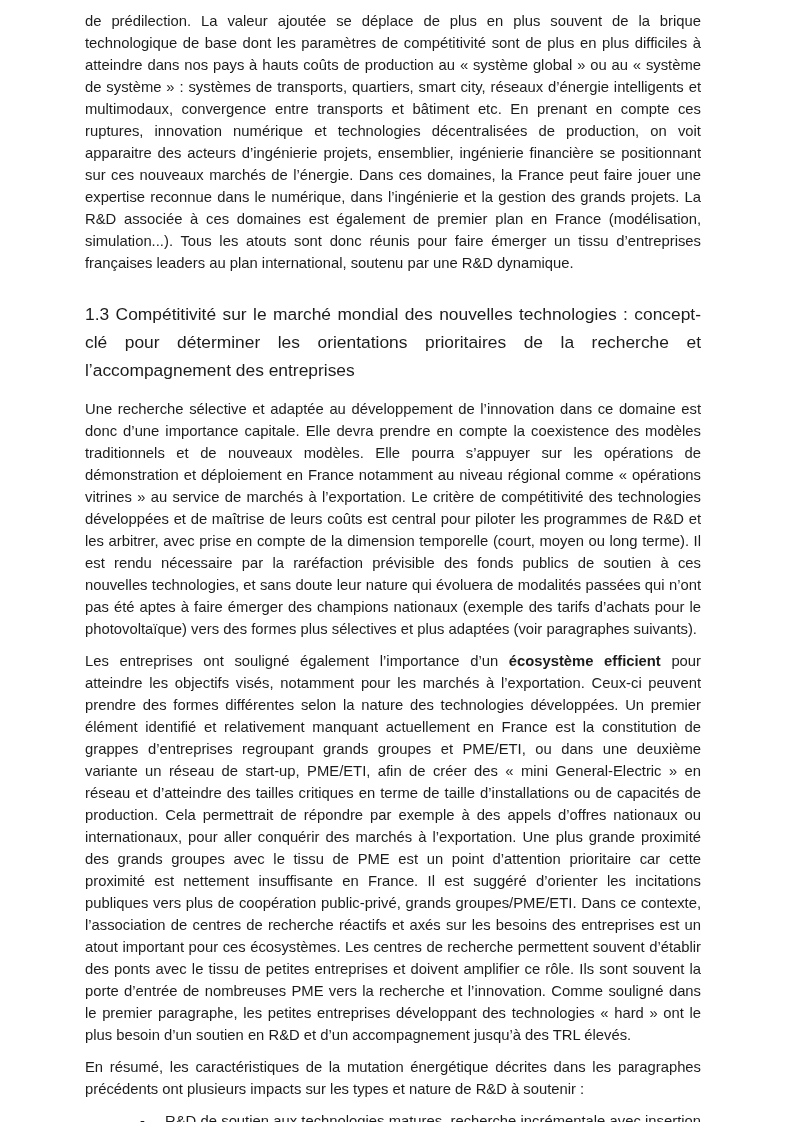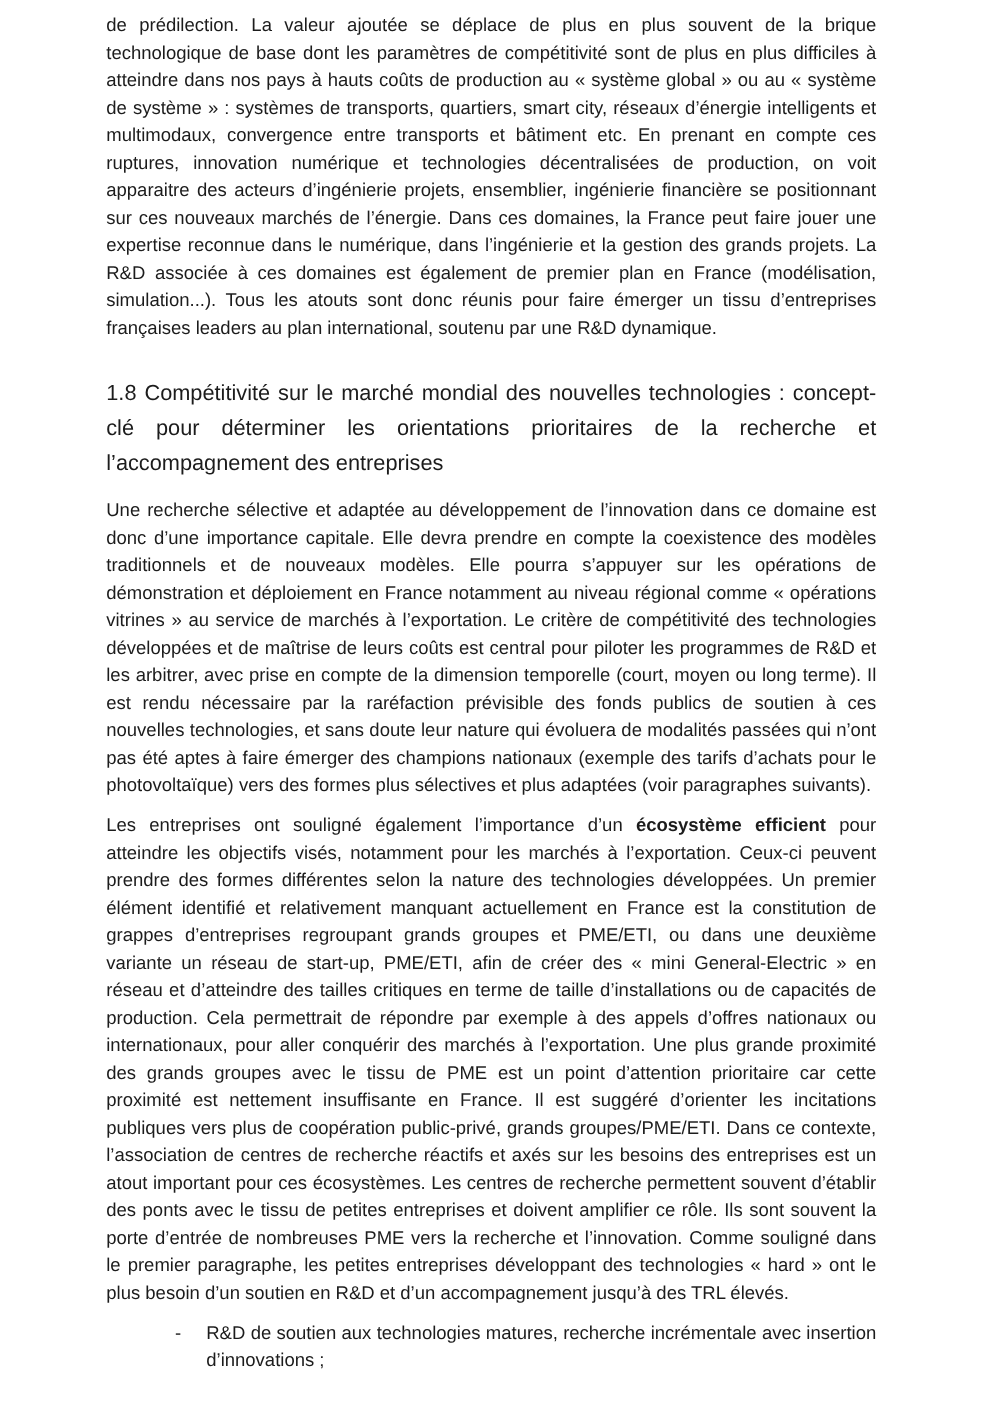--- a/index.html
+++ b/index.html
@@ -49,26 +49,27 @@
     top: 0;
   }
 </style>
 </head>
 <body>
 
 <div class="page">
 
   <p class="para">de prédilection.  La valeur ajoutée se déplace de plus en plus souvent de la brique technologique de base dont les paramètres de compétitivité sont de plus en plus difficiles à atteindre dans nos pays à hauts coûts de production au « système global » ou au « système de système » : systèmes de transports, quartiers, smart city, réseaux d’énergie intelligents et multimodaux, convergence entre transports et bâtiment etc. En prenant en compte ces ruptures, innovation numérique et technologies décentralisées de production, on voit apparaitre des acteurs d’ingénierie projets, ensemblier, ingénierie financière se positionnant sur ces nouveaux marchés de l’énergie. Dans ces domaines, la France peut faire jouer une expertise reconnue dans le numérique, dans l’ingénierie et la gestion des grands projets. La R&amp;D associée à ces domaines est également de premier plan en France (modélisation, simulation...). Tous les atouts sont donc réunis pour faire émerger un tissu d’entreprises françaises leaders au plan international, soutenu par une R&amp;D dynamique.</p>
 
-  <h2 class="section-heading">1.8 Compétitivité sur le marché mondial des nouvelles technologies : concept-clé pour déterminer les orientations prioritaires de la recherche et l’accompagnement des entreprises</h2>
+  <h2 class="section-heading">1.3 Compétitivité sur le marché mondial des nouvelles technologies : concept-clé pour déterminer les orientations prioritaires de la recherche et l’accompagnement des entreprises</h2>
 
   <p class="para">Une recherche sélective et adaptée au développement de l’innovation dans ce domaine est donc d’une importance capitale. Elle  devra prendre en compte la coexistence des modèles traditionnels et de nouveaux modèles. Elle pourra s’appuyer sur les opérations de démonstration et déploiement en France notamment au niveau régional comme « opérations vitrines » au service de marchés à l’exportation. Le critère de compétitivité des technologies développées et de maîtrise de leurs coûts est central pour piloter les programmes de R&amp;D et les arbitrer, avec prise en compte de la dimension temporelle (court, moyen ou long terme). Il est rendu nécessaire par la raréfaction prévisible des fonds publics de soutien à ces nouvelles technologies, et sans doute leur nature qui évoluera de modalités passées qui n’ont pas été aptes à faire émerger des champions nationaux (exemple des tarifs d’achats pour le photovoltaïque) vers des formes plus sélectives et plus adaptées (voir paragraphes suivants).</p>
 
   <p class="para"><span>Les entreprises ont souligné également l’importance d’un </span><span class="emph">écosystème efficient</span><span> pour atteindre les objectifs visés, notamment pour les marchés à l’exportation. Ceux-ci peuvent prendre des formes différentes selon la nature des technologies développées. Un premier élément identifié et relativement manquant actuellement en France est la constitution de grappes d’entreprises regroupant grands groupes et PME/ETI, ou dans une deuxième variante un réseau de start-up, PME/ETI, afin de créer des « mini General-Electric » en réseau et d’atteindre des tailles critiques en terme de taille d’installations ou de capacités de production. Cela permettrait de répondre par exemple à des appels d’offres nationaux ou internationaux, pour aller conquérir des marchés à l’exportation. Une plus grande proximité des grands groupes avec le tissu de PME est un point d’attention prioritaire car cette proximité est nettement insuffisante en France. Il est suggéré d’orienter les incitations publiques vers plus de coopération public-privé, grands groupes/PME/ETI. Dans ce contexte, l’association de centres de recherche réactifs et axés sur les besoins des entreprises est un atout important pour ces écosystèmes. Les centres de recherche permettent souvent d’établir des ponts avec le tissu de petites entreprises et doivent amplifier ce rôle. Ils sont souvent la porte d’entrée de nombreuses PME vers la recherche et l’innovation. Comme souligné dans le premier paragraphe, les petites entreprises développant des technologies « hard » ont le plus besoin d’un soutien en R&amp;D et d’un accompagnement jusqu’à des TRL élevés.</span></p>
 
+  <p class="para">En résumé, les caractéristiques de la mutation énergétique décrites dans les paragraphes précédents ont plusieurs impacts sur les types et nature de R&amp;D à soutenir :</p>
 
   <div class="bullet-list">
     <div class="bullet-item">
       <span class="bullet-marker">-</span>
       <span>R&amp;D de soutien aux technologies matures, recherche incrémentale avec insertion d’innovations ;</span>
     </div>
 
   </div>
 
 </div>

